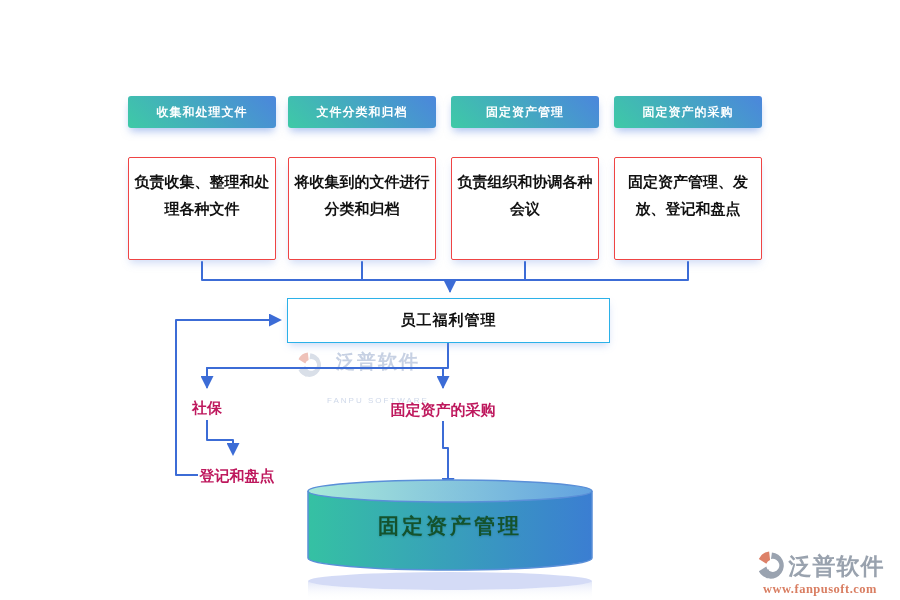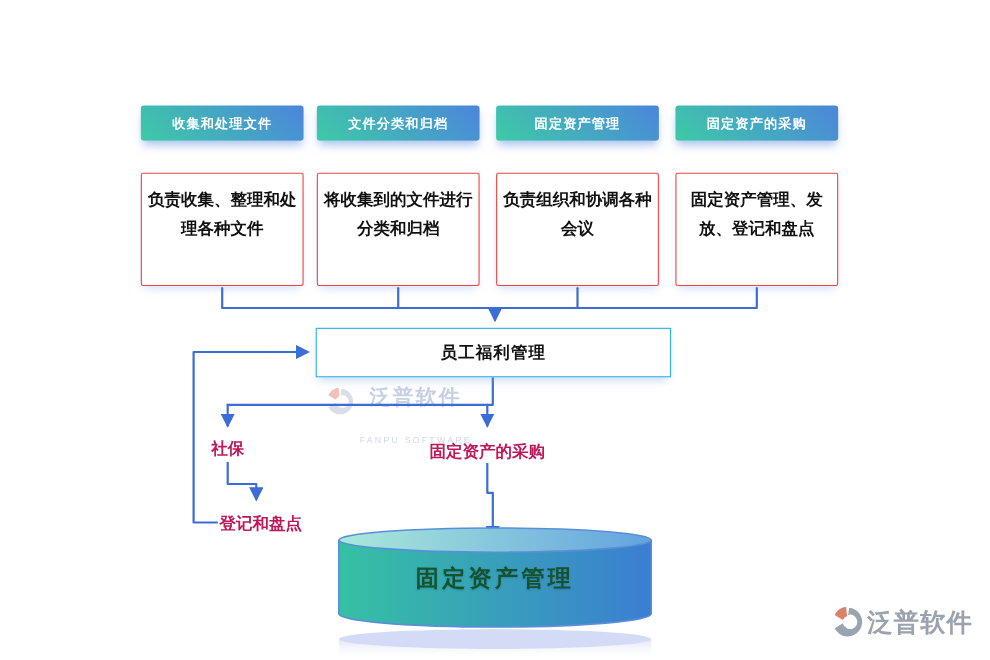--- a/index.html
+++ b/index.html
@@ -154,15 +154,16 @@
 
   <div class="wm-corner">
     <div class="row">
       <svg width="30" height="33" viewBox="0 0 32 34">
         <path d="M14,1 A14,14 0 0 0 3,9 L11,14 A7,7 0 0 1 15,10 Z" fill="#dd8168"></path>
         <path d="M17,2 A14,14 0 1 1 3,22 L11,17 A7,7 0 1 0 16,9 Z" fill="#9aa3b0"></path>
         <path d="M7,24 L14,20 L12,30 Z" fill="#9aa3b0"></path>
       </svg>
       <span class="wm-brand">泛普软件</span>
     </div>
+    <div class="wm-url">www.fanpusoft.com</div>
   </div>
 
 </div>
 
 </body></html>

